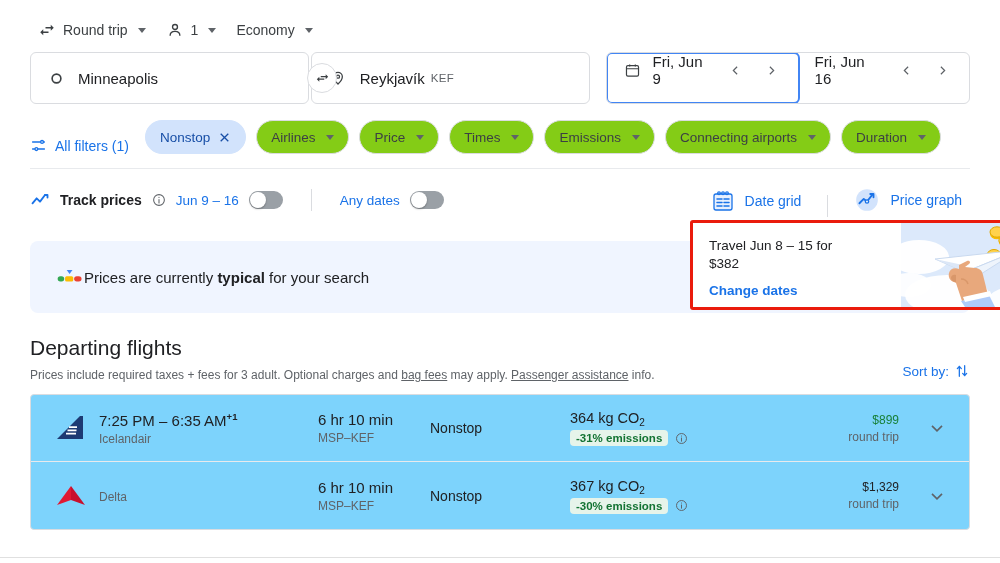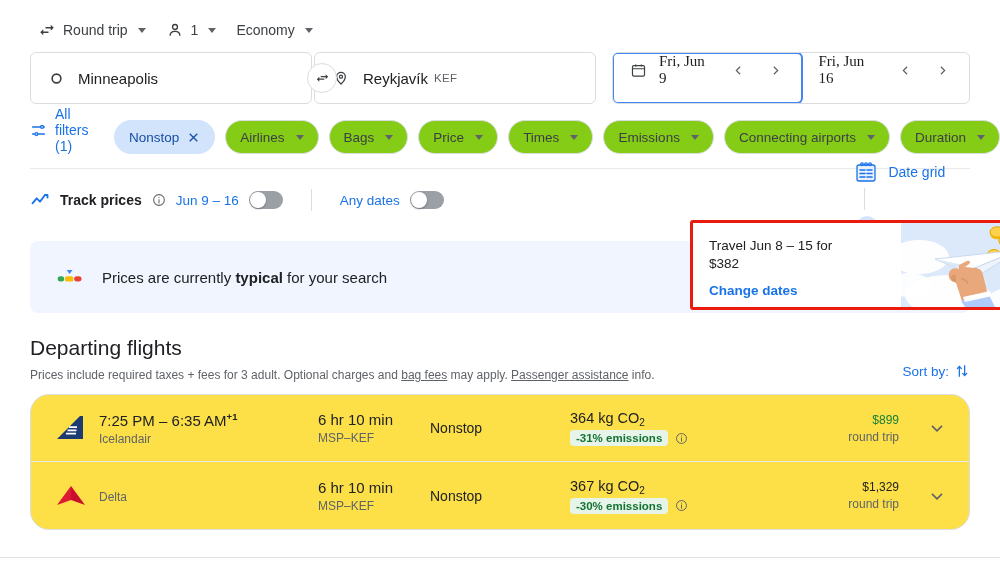--- a/index.html
+++ b/index.html
@@ -46,21 +46,21 @@
     width: 30px; height: 30px; border-radius: 50%;
     background: #fff; border: 1px solid #dadce0;
     display:flex; align-items:center; justify-content:center; cursor:pointer; z-index:3;
   }
   .dates-wrap {
     display:flex; align-items:center; height:52px; margin-left: 16px;
     border: 1px solid #dadce0; border-radius: 6px; background:#fff; overflow:hidden;
   }
   .dcell {
     height: 50px; display:flex; align-items:center; gap:12px;
-    padding: 0 14px 16px 16px; font-size: 15px; cursor:pointer;font-family:Liberation Serif, serif;
+    padding: 0 14px 16px 16px; font-size: 15px; cursor:pointer;
   }
   .dcell.focused {
     border: 2px solid #4285f4; border-radius: 6px; height:52px; margin:-1px;
   }
   .navarrow {
     width:26px; height:26px; border-radius:50%; display:flex;
     align-items:center; justify-content:center; color:#5f6368; cursor:pointer;
     font-size:15px; line-height:1;
   }
   .airport-code { font-size: 11.5px; color:#5f6368; letter-spacing:.3px; margin-left:-8px; }
@@ -95,31 +95,31 @@
     width:34px; height:18px; border-radius:9px; background:#9aa0a6;
     position:relative; cursor:pointer; flex:none;
   }
   .toggle .knob {
     position:absolute; left:1px; top:1px; width:16px; height:16px;
     border-radius:50%; background:#fff; box-shadow:0 1px 2px rgba(0,0,0,.3);
   }
   .vrule { width:1px; height:22px; background:#dadce0; margin:0 18px; }
   .anydates { font-size:13.5px; color:#1a73e8; font-weight:500; cursor:pointer; }
 
-  .track-right { margin-left:auto; display:flex; align-items:flex-start;flex-direction:column; }
+  .track-right { margin-left:auto; display:flex; align-items:flex-end; }
   .gridlink {
     display:flex; align-items:center; gap:10px; color:#1a73e8;
     font-size:14px; cursor:pointer; padding:4px 8px; border-radius:4px;
   }
 
   
   .insights {
     position:absolute; left:30px; top:241px; width:940px; height:72px;
     background:#f0f5ff; border-radius:8px; display:flex; align-items:center;
-    padding-left:26px; gap:18px;
+    padding-left:26px; 
   }
   .insights-txt { font-size:15px; color:#202124; }
   .insights-txt b { font-weight:700; }
 
   
   .callout {
     position:absolute; left:690px; top:220px; width:374px; height:90px;
     border:3px solid #ea1b0c; background:#fff; border-radius:3px;
     overflow:hidden; z-index:8;
   }
@@ -145,21 +145,21 @@
   .dep-sub { margin-top:7px; font-size:12px; color:#5f6368; line-height:16px; }
   .dep-sub u { text-decoration:underline; }
   .sortby {
     position:absolute; right:0; top:27px; display:flex; align-items:center; gap:5px;
     color:#1a73e8; font-size:13.5px; cursor:pointer;
   }
 
   
   .flights {
     position:absolute; left:30px; top:394px; width:940px;
-    border:1px solid #dadce0; border-radius:19px; background:#fde047; overflow:hidden;
+    border:1px solid #dadce0; border-radius:4px; background:#7dd3fc; overflow:hidden;
   }
   .frow {
     display:flex; align-items:center; height:67px; padding:0 16px 0 18px;
     border-bottom:1px solid #e8eaed; cursor:pointer;
   }
   .frow:last-child { border-bottom:none; }
   .logo { width:44px; flex:none; display:flex; align-items:center; justify-content:center; }
   .c-time { width:225px; flex:none; padding-left:6px; }
   .t-main { font-size:15px; font-weight:500; color:#202124; white-space:nowrap; }
   .t-main sup { font-size:9.5px; font-weight:700; vertical-align:super; }
@@ -301,24 +301,20 @@
             <path d="M5 5l14 14M19 5L5 19"></path>
           </svg>
       </span>
     </div>
 
     <div class="chip">
       <span>Airlines</span>
       <span class="caret"></span>
     </div>
     <div class="chip">
-      <span>Bags</span>
-      <span class="caret"></span>
-    </div>
-    <div class="chip">
       <span>Price</span>
       <span class="caret"></span>
     </div>
     <div class="chip">
       <span>Times</span>
       <span class="caret"></span>
     </div>
     <div class="chip">
       <span>Emissions</span>
       <span class="caret"></span>

